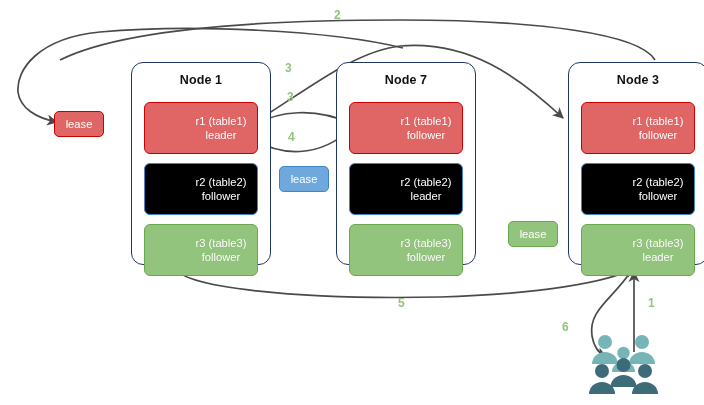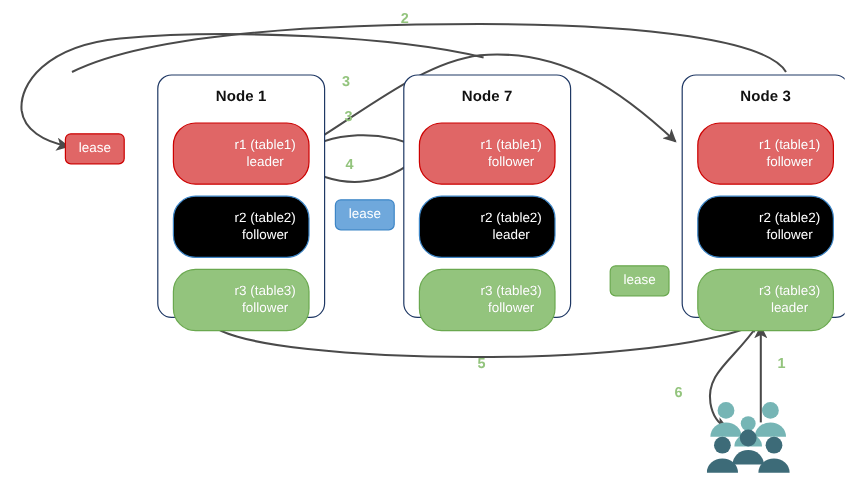--- a/index.html
+++ b/index.html
@@ -40,21 +40,21 @@
     margin-top: 10px;
     letter-spacing: 0.1px;
   }
   .replicas {
     padding: 6px 12px 10px 12px;
   }
   .replica {
     box-sizing: border-box;
     height: 52px;
     margin-top: 9px;
-    border-radius: 19px;
+    border-radius: 6px;
     display: flex;
     flex-direction: column;
     align-items: center;
     justify-content: center;
     color: #ffffff;
     font-size: 11.2px;
     line-height: 14px;
     text-shadow: 0 0 1px rgba(0,0,0,0.12);
     padding-left: 40px;
   }

